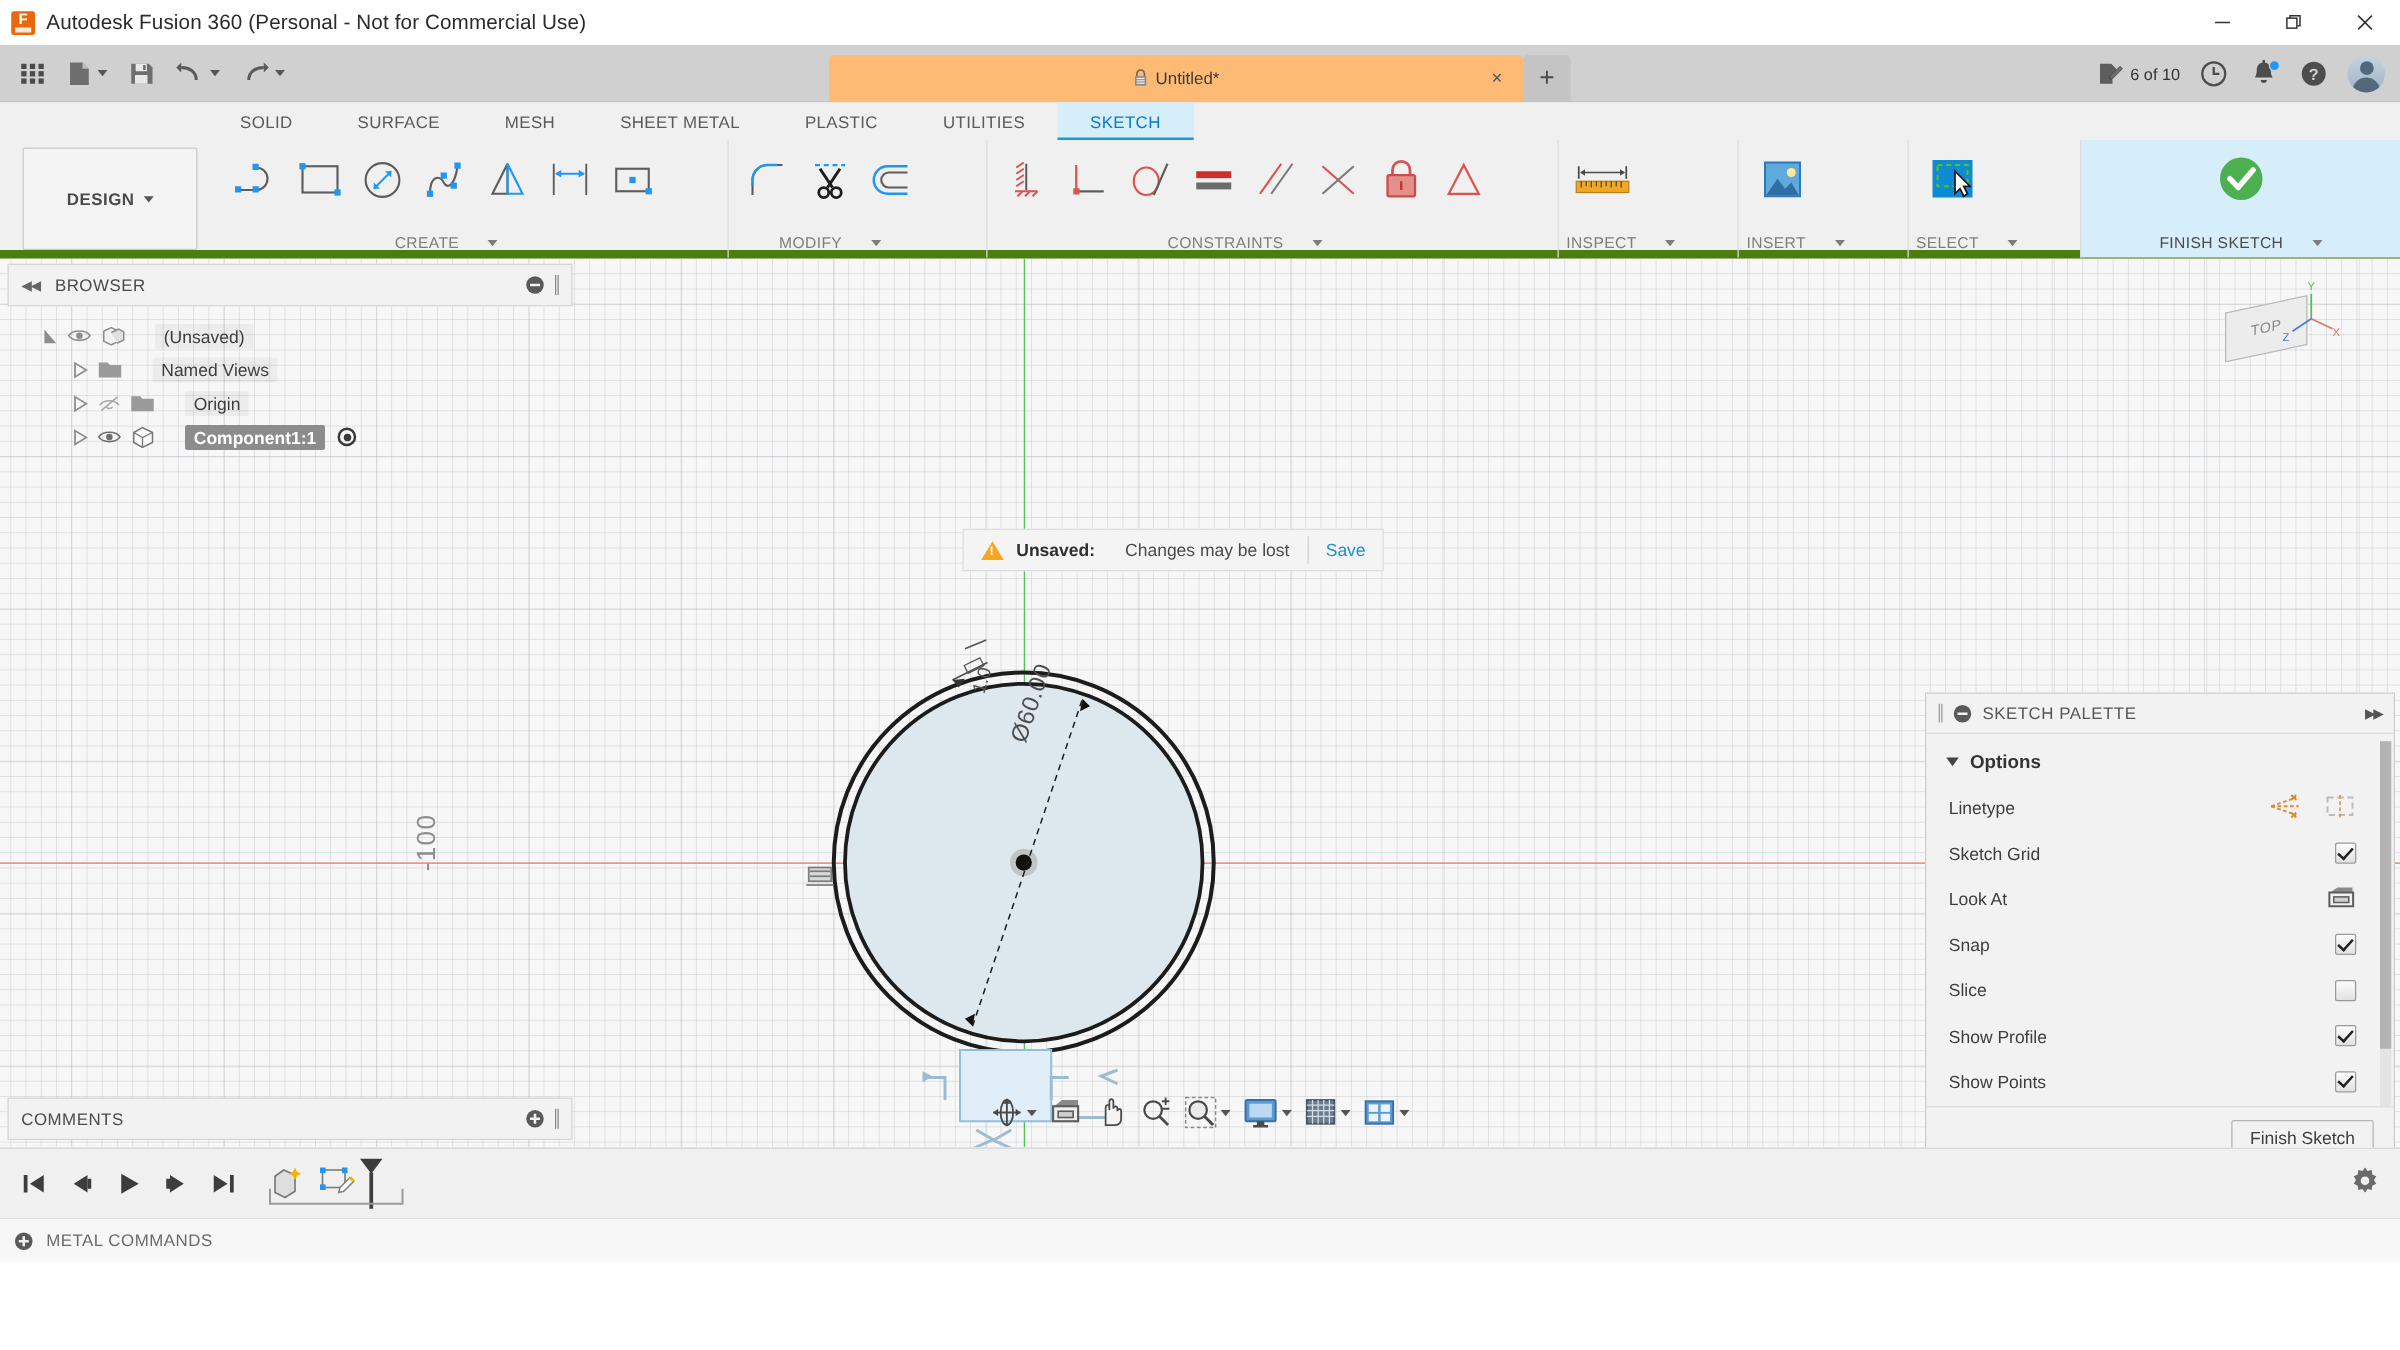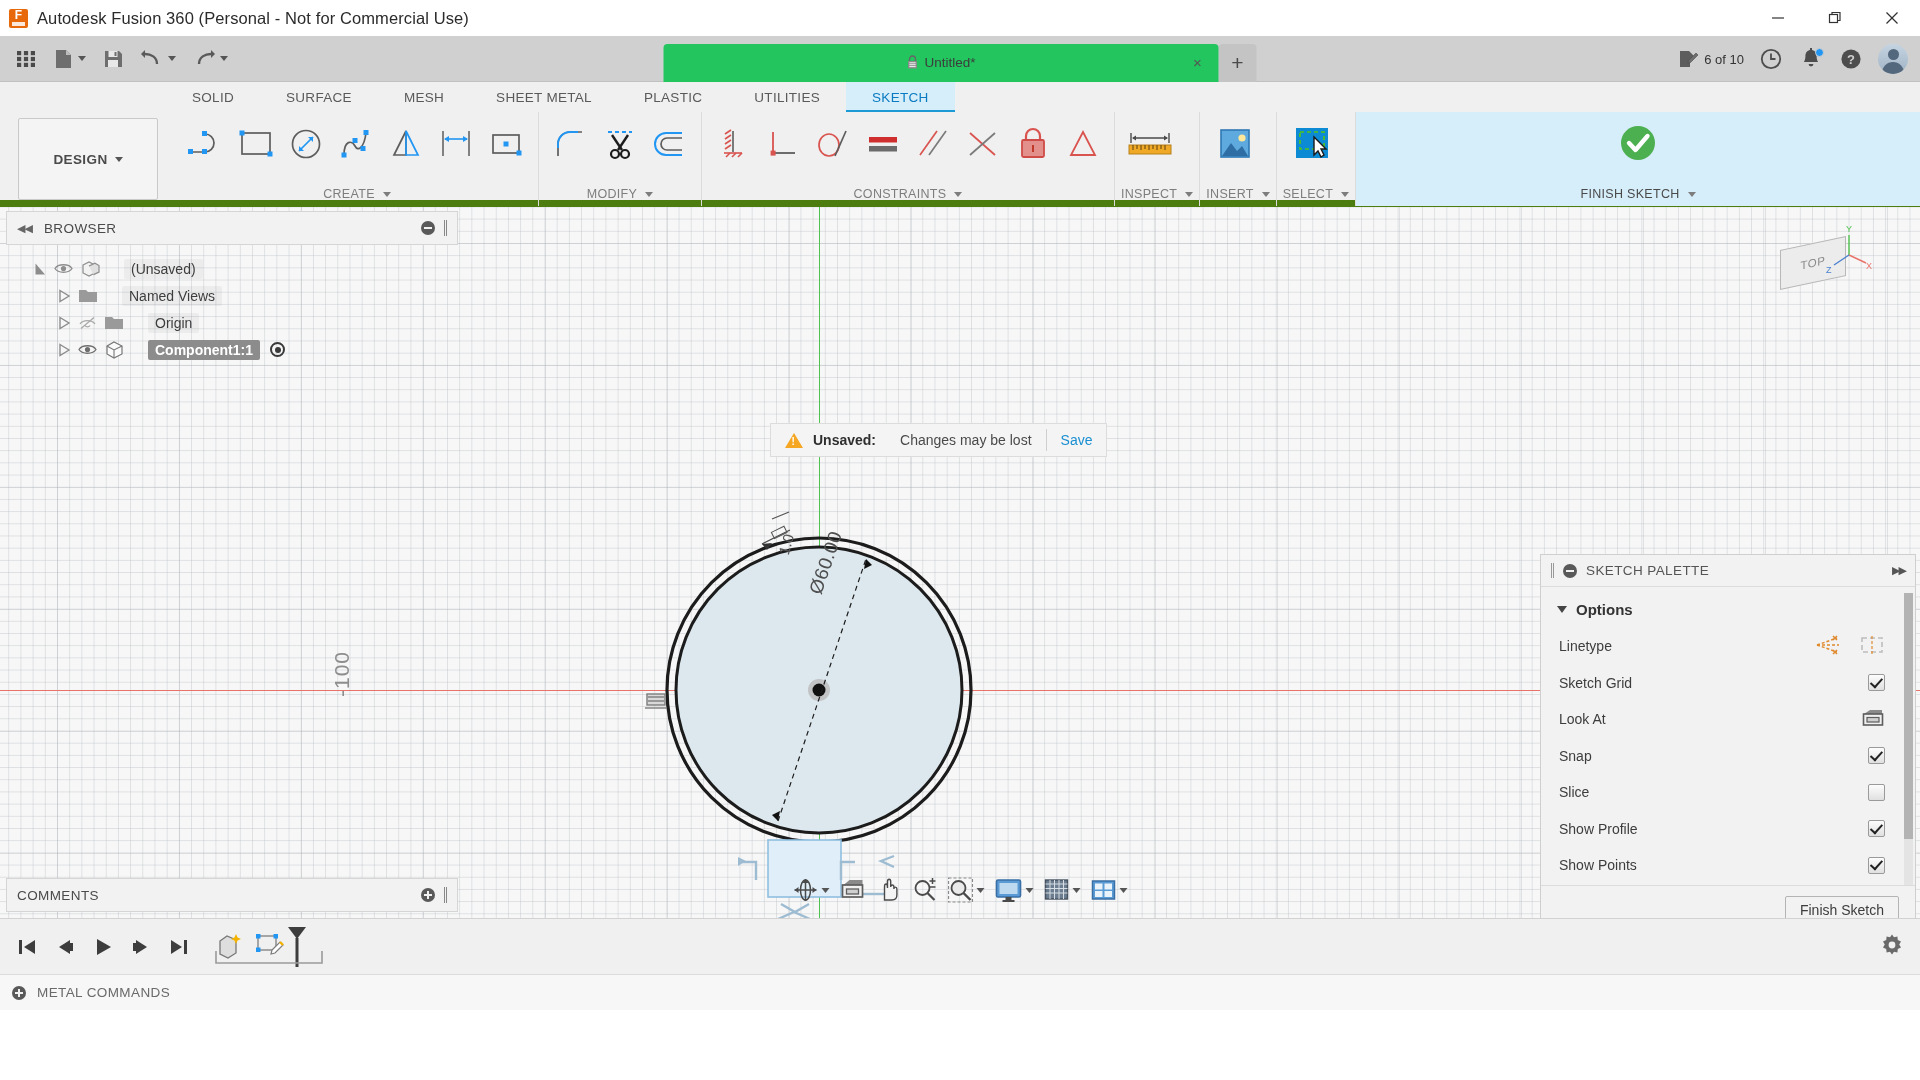--- a/index.html
+++ b/index.html
@@ -52,21 +52,21 @@
     height: 36px; padding: 0 7px; display: flex; align-items: center; gap: 4px;
     color: #4a4a4a;
   }
   .caret-dn { width: 0; height: 0; border-left: 4px solid transparent; border-right: 4px solid transparent; border-top: 5px solid #555; }
 
   .tabstrip {
     position: absolute; left: 50%; transform: translateX(-50%);
     display: flex; align-items: flex-end; height: 46px;
   }
   .doc-tab {
-    width: 555px; height: 38px; background: #22c55e;
+    width: 555px; height: 38px; background: #fdba74;
     border-radius: 4px 4px 0 0;
     display: flex; align-items: center; justify-content: center;
     position: relative; font-size: 13.5px; color: #3c3c3c;
   }
   .doc-tab .lockicon { margin-right: 6px; display: flex; }
   .tab-close {
     position: absolute; right: 12px; top: 50%; transform: translateY(-50%);
     color: #555; font-size: 15px; width: 18px; height: 18px;
     display: flex; align-items: center; justify-content: center;
   }
@@ -128,25 +128,25 @@
     border: 1px solid #c9c9c9; background: #f4f4f4;
     display: flex; align-items: center; justify-content: center;
     gap: 7px; border-radius: 2px;
   }
   .design-lbl { font-size: 13.5px; font-weight: bold; color: #4a4a4a; letter-spacing: .4px; }
 
   .rgroup {
     display: flex; flex-direction: column; justify-content: space-between;
     padding: 5px 6px 3px 6px; position: relative;
   }
-  .rgroup + .rgroup { border-left: 1px solid #dcdcdc; }
+  .rgroup + .rgroup { border-left: 1px solid #dcdcdc; margin-left: 44px; }
   .rg-items { display: flex; align-items: flex-start; gap: 0px; flex: 1; }
   .rg-label {
     text-align: center; font-size: 12.5px; color: #7d7d7d; letter-spacing: .3px;
-    display: flex; align-items: center; justify-content: center; gap: 8px;
+    display: flex; align-items: center; justify-content: center; gap: 23px;
     height: 18px;
   }
   .rg-label .caret-dn { border-top-color: #7d7d7d; }
   .ritem {
     width: 50px; height: 54px; display: flex; align-items: center; justify-content: center;
     border-radius: 2px;
   }
   .ritem.wide { width: 58px; }
 
   .rgroup.finish { background: #d6edfa; }

